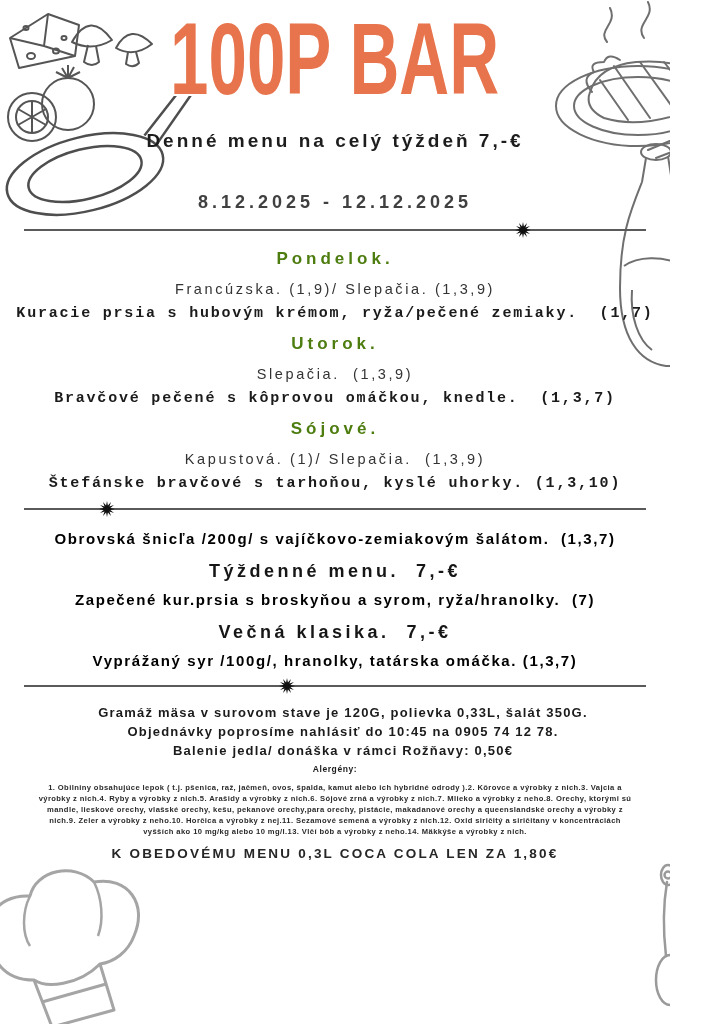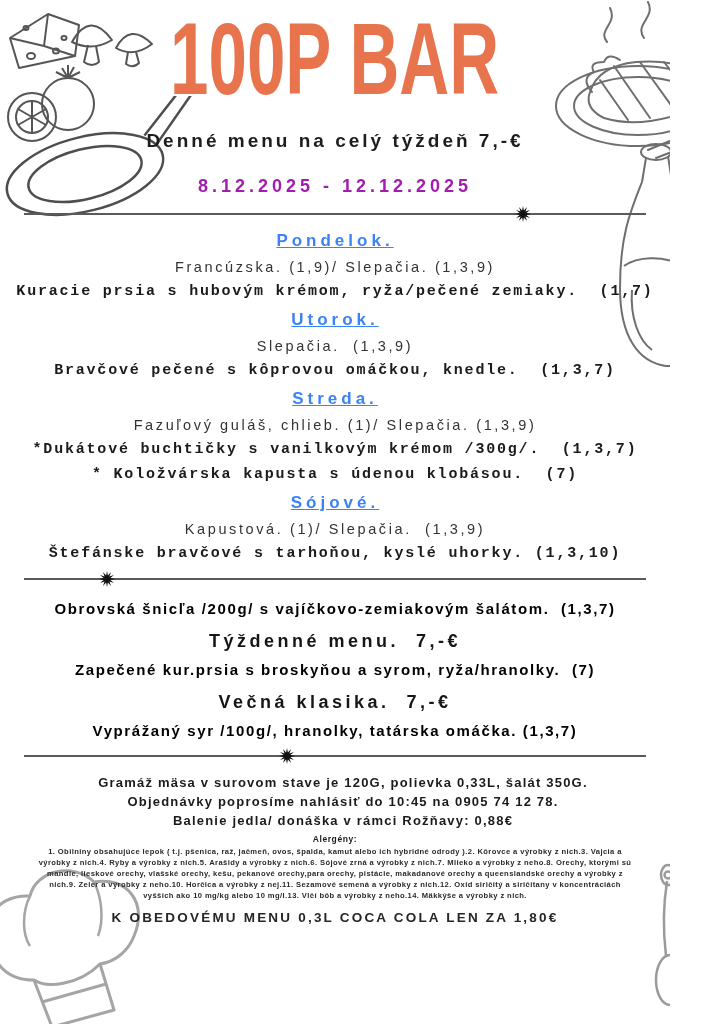--- a/index.html
+++ b/index.html
@@ -5,42 +5,42 @@
   html,body{margin:0;padding:0;background:#ffffff;}
   body{width:724px;height:1024px;font-family:"Liberation Sans",sans-serif;}
   .page{position:relative;width:670px;height:1024px;background:#fff;overflow:hidden;}
   .content{position:relative;z-index:2;text-align:center;padding-top:4px;}
   .deco{position:absolute;z-index:1;}
   
   .title-wrap{height:110px;line-height:110px;}
   .title-text{display:inline-block;font-weight:800;font-size:96px;color:#e7744c;
     transform:scale(0.72,1.06);transform-origin:center center;letter-spacing:0px;white-space:nowrap;}
   .subtitle{margin-top:16px;font-size:19px;font-weight:700;letter-spacing:3px;color:#1d1d1d;white-space:pre-wrap;}
-  .date{margin-top:24px;font-size:18px;font-weight:600;letter-spacing:4px;color:#a21caf;white-space:pre-wrap;}
+  .date{margin-top:40px;font-size:18px;font-weight:600;letter-spacing:4px;color:#404040;white-space:pre-wrap;}
   
   .divider{position:relative;width:622px;margin:10px auto 0;height:14px;}
   .divider .line{position:absolute;top:6px;left:0;right:0;height:1.5px;background:#5a5a5a;}
   .divider .star{position:absolute;top:-1px;width:16px;height:16px;}
   .d1 .star{left:79%;}
   .d2 .star{left:12%;}
   .d3 .star{left:41%;}
   
   .day-section{margin-top:10px;}
-  .day-title{margin:0;font-size:17px;font-weight:700;letter-spacing:4px;color:#3b82f6;text-decoration:underline;}
+  .day-title{margin:12px;font-size:17px;font-weight:700;letter-spacing:4px;color:#4d7c0f;}
   .soup-line{margin-top:8px;font-size:14.5px;font-weight:400;letter-spacing:2.6px;color:#333;white-space:pre-wrap;}
   .main-line{margin-top:8px;font-size:15px;font-weight:700;letter-spacing:1.8px;color:#1b1b1b;white-space:pre-wrap;font-family:Liberation Mono, monospace;}
   
   .special{margin-top:14px;}
   .special-title{margin:0;font-size:18px;font-weight:700;letter-spacing:3.5px;color:#161616;white-space:pre-wrap;}
   .special-item{margin-top:9px;font-size:15px;font-weight:700;letter-spacing:1.6px;color:#000000;white-space:pre-wrap;}
   
   .info-block{margin-top:10px;margin-left:16px;}
   .info-line{font-size:13px;font-weight:700;letter-spacing:1.2px;color:#1b1b1b;line-height:19px;white-space:pre-wrap;}
   .allergens-title{margin-top:4px;font-size:8.5px;font-weight:700;color:#1b1b1b;letter-spacing:0.6px;}
-  .allergens-text{width:600px;margin:2px auto 0;font-size:7.6px;font-weight:700;color:#2a2a2a;
+  .allergens-text{width:600px;margin:8px auto 0;font-size:7.6px;font-weight:700;color:#2a2a2a;
     line-height:11px;letter-spacing:0.4px;}
   .promo{margin-top:9px;font-size:13.5px;font-weight:600;letter-spacing:2.2px;color:#262626;white-space:pre-wrap;}
   svg{display:block;}
 </style>
 </head>
 <body>
 
 <div class="page">
 
   <svg class="deco" style="left:4px;top:8px;" width="80" height="66" viewBox="0 0 80 66" fill="none" stroke="#555" stroke-width="2" stroke-linejoin="round">
@@ -133,26 +133,20 @@
       <div class="soup-line">Francúzska. (1,9)/ Slepačia. (1,3,9)</div>
       <div class="main-line">Kuracie prsia s hubovým krémom, ryža/pečené zemiaky.  (1,7)</div>
     </section>
 
     <section class="day-section">
       <h2 class="day-title">Utorok.</h2>
       <div class="soup-line">Slepačia.  (1,3,9)</div>
       <div class="main-line">Bravčové pečené s kôprovou omáčkou, knedle.  (1,3,7)</div>
     </section>
 
-    <section class="day-section">
-      <h2 class="day-title">Streda.</h2>
-      <div class="soup-line">Fazuľový guláš, chlieb. (1)/ Slepačia. (1,3,9)</div>
-      <div class="main-line">*Dukátové buchtičky s vanilkovým krémom /300g/.  (1,3,7)</div>
-      <div class="main-line">* Koložvárska kapusta s údenou klobásou.  (7)</div>
-    </section>
 
     <section class="day-section">
       <h2 class="day-title">Sójové.</h2>
       <div class="soup-line">Kapustová. (1)/ Slepačia.  (1,3,9)</div>
       <div class="main-line">Štefánske bravčové s tarhoňou, kyslé uhorky. (1,3,10)</div>
     </section>
 
 
     <div class="divider d2">
       <div class="line"></div>
@@ -178,21 +172,21 @@
     <div class="divider d3">
       <div class="line"></div>
       <svg class="star" viewBox="0 0 16 16">
         <polygon fill="#111" points="16,8 11.38,8.91 14.93,12 10.47,10.47 12,14.93 8.91,11.38 8,16 7.09,11.38 4,14.93 5.53,10.47 1.07,12 4.62,8.91 0,8 4.62,7.09 1.07,4 5.53,5.53 4,1.07 7.09,4.62 8,0 8.91,4.62 12,1.07 10.47,5.53 14.93,4 11.38,7.09"></polygon>
       </svg>
     </div>
 
     <div class="info-block">
       <div class="info-line">Gramáž mäsa v surovom stave je 120G, polievka 0,33L, šalát 350G.</div>
       <div class="info-line">Objednávky poprosíme nahlásiť do 10:45 na 0905 74 12 78.</div>
-      <div class="info-line">Balenie jedla/ donáška v rámci Rožňavy: 0,88€</div>
+      <div class="info-line">Balenie jedla/ donáška v rámci Rožňavy: 0,50€</div>
     </div>
 
     <div class="allergens-title">Alergény:</div>
     <div class="allergens-text">1. Obilniny obsahujúce lepok ( t.j. pšenica, raž, jačmeň, ovos, špalda, kamut alebo ich hybridné odrody ).2. Kôrovce a výrobky z nich.3. Vajcia a výrobky z nich.4. Ryby a výrobky z nich.5. Arašidy a výrobky z nich.6. Sójové zrná a výrobky z nich.7. Mlieko a výrobky z neho.8. Orechy, ktorými sú mandle, lieskové orechy, vlašské orechy, kešu, pekanové orechy,para orechy, pistácie, makadanové orechy a queenslandské orechy a výrobky z nich.9. Zeler a výrobky z neho.10. Horčica a výrobky z nej.11. Sezamové semená a výrobky z nich.12. Oxid siričitý a siričitany v koncentráciách vyšších ako 10 mg/kg alebo 10 mg/l.13. Vlčí bôb a výrobky z neho.14. Mäkkýše a výrobky z nich.</div>
 
     <div class="promo">K OBEDOVÉMU MENU 0,3L COCA COLA LEN ZA 1,80€</div>
 
   </div>
 </div>
 

